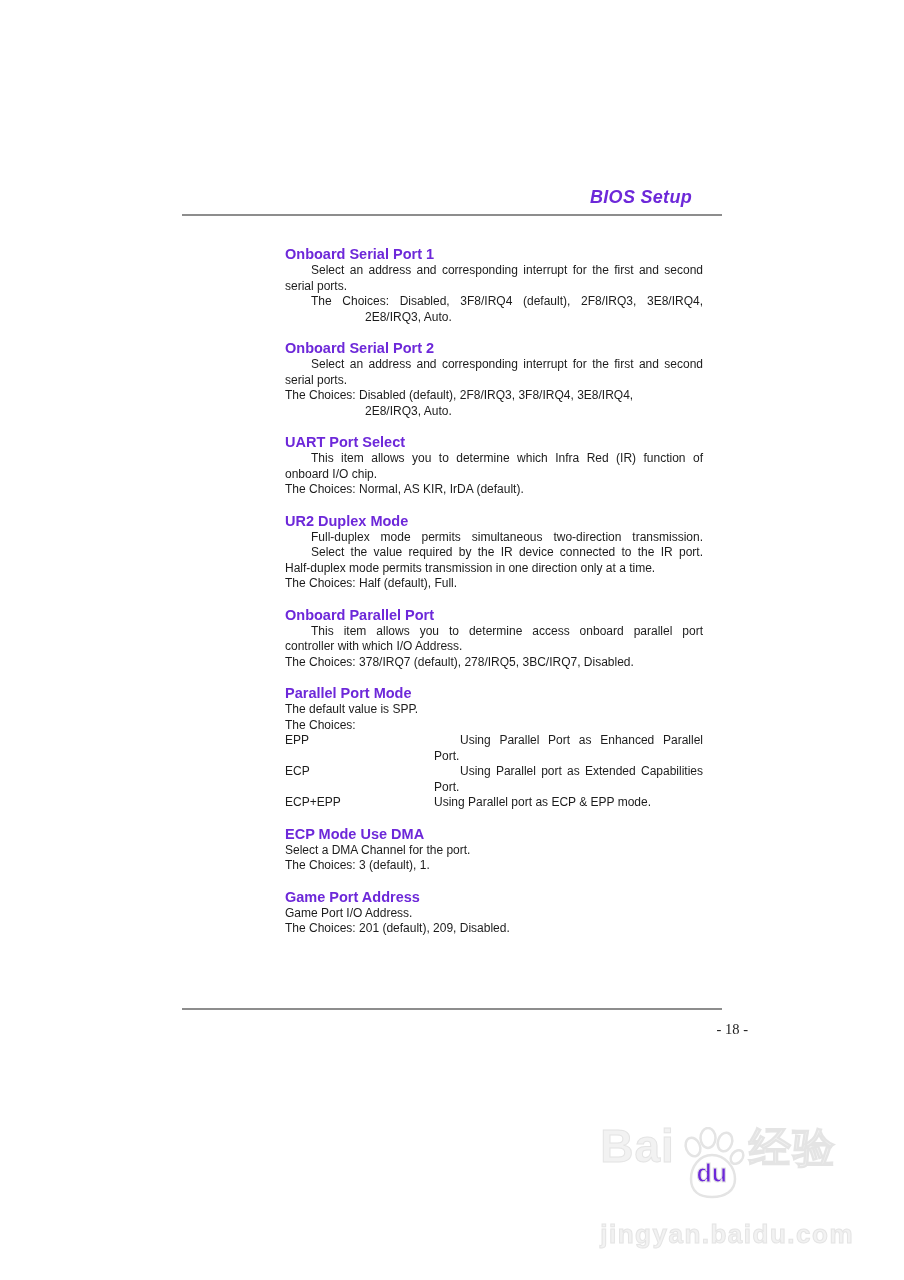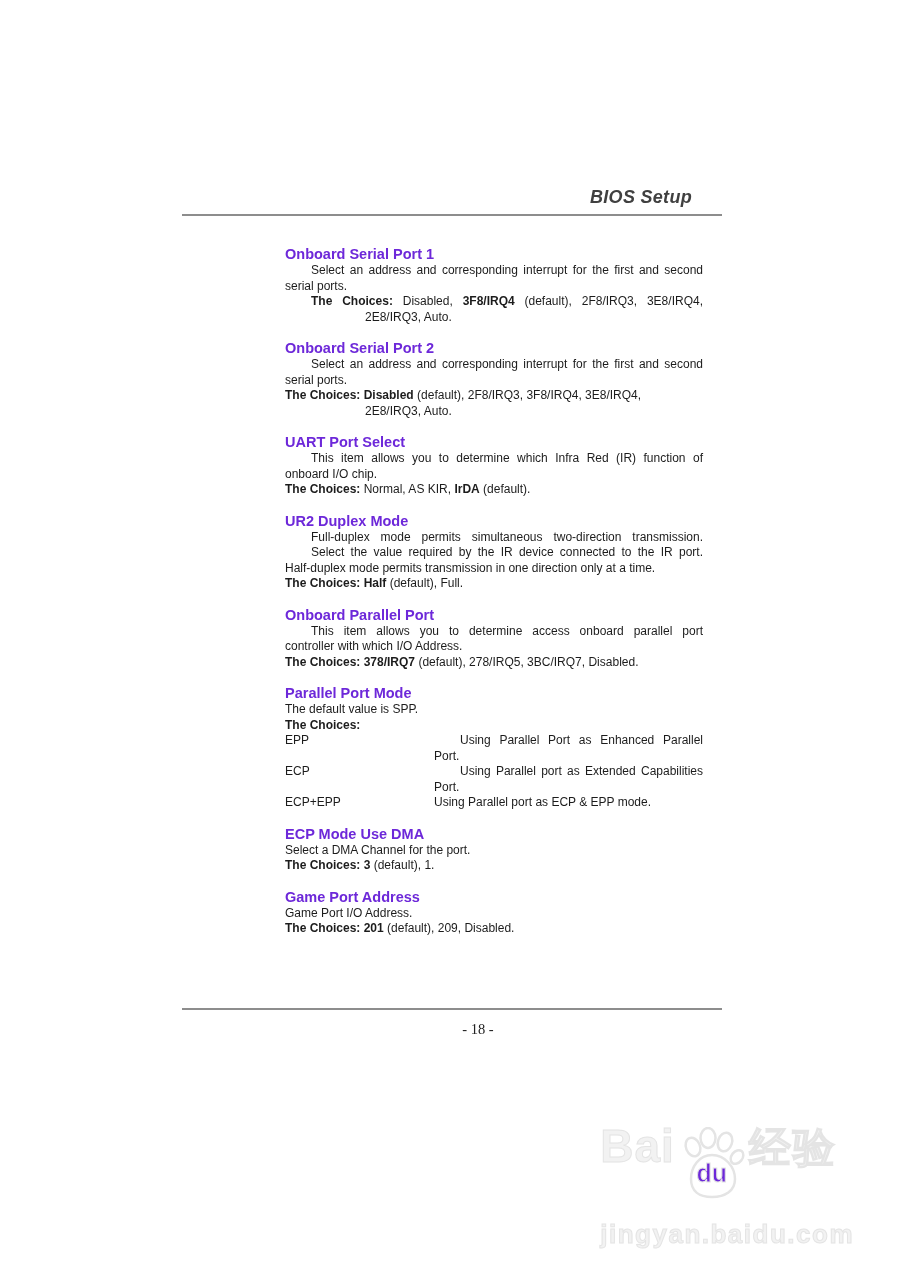--- a/index.html
+++ b/index.html
@@ -6,47 +6,47 @@
   body {
     width: 904px; height: 1280px;
     background: #ffffff;
     font-family: "Liberation Sans", sans-serif;
     position: relative;
     overflow: hidden;
   }
   .page-title {
     position: absolute; top: 187px; right: 212px;
     font-size: 18px; font-weight: 700; font-style: italic;
-    color: #404040; letter-spacing: .3px;
+    color: #6d28d9; letter-spacing: .3px;
   }
   .rule {
     position: absolute; left: 182px; width: 540px; height: 2px;
     background: #8d8d8d;
   }
   .rule-top { top: 214px; }
   .rule-bottom { top: 1008px; }
   .content {
     position: absolute; left: 285px; top: 246px; width: 418px;
     color: #1c1c1c; font-size: 12px; line-height: 15.5px;
   }
   .sec { margin: 0 0 15px 0; }
   .sec-title {
     margin: 0; padding: 0;
     font-size: 14.5px; line-height: 17px; font-weight: 700; color: #6d28d9;
   }
   .ln { min-height: 15.5px; }
   .ln.j { text-align: justify; text-align-last: justify; margin-left: 26px; }
   .ln.ind { padding-left: 80px; }
-  .b { font-weight: 700; }
+  .b { font-weight: 400; }
   .trow { display: flex; }
   .tkey { flex: 0 0 149px; width: 149px; }
   .tval { flex: 1 1 auto; }
   .page-number {
     position: absolute; top: 1021px; left: 208px; width: 540px;
-    text-align: center;
+    text-align: right;
     font-family: "Liberation Serif", serif;
     font-size: 14.5px; color: #222222;
   }
   .watermark {
     position: absolute; right: 50px; bottom: 30px;
     color: #f2f2f2;
     -webkit-text-stroke: 1px #e4e4e4;
     user-select: none;
   }
   .wm-logo { display: flex; }

